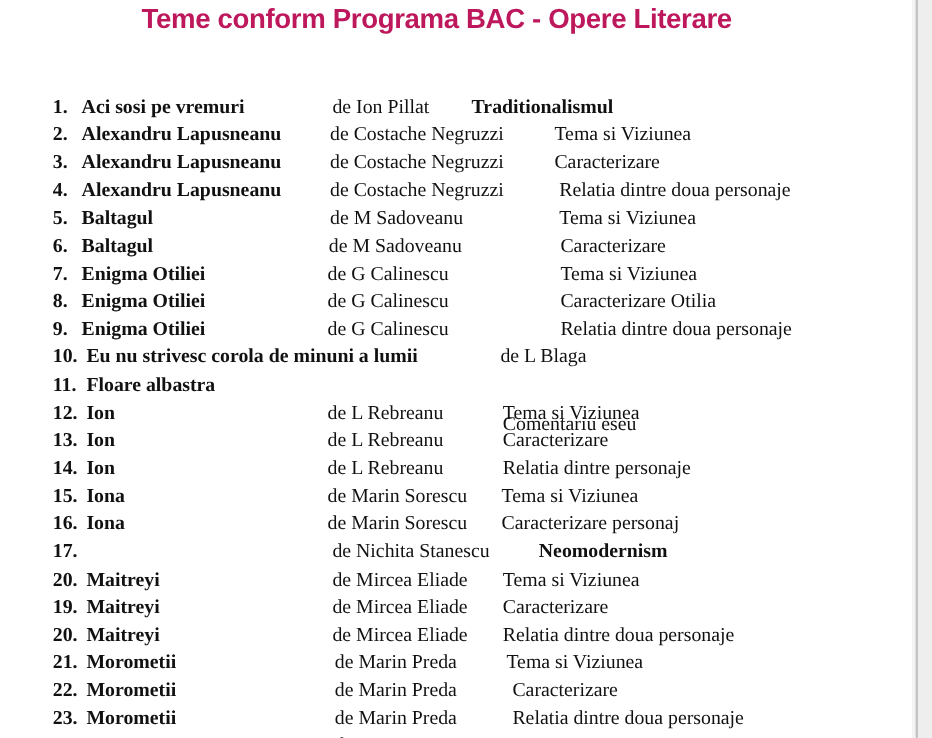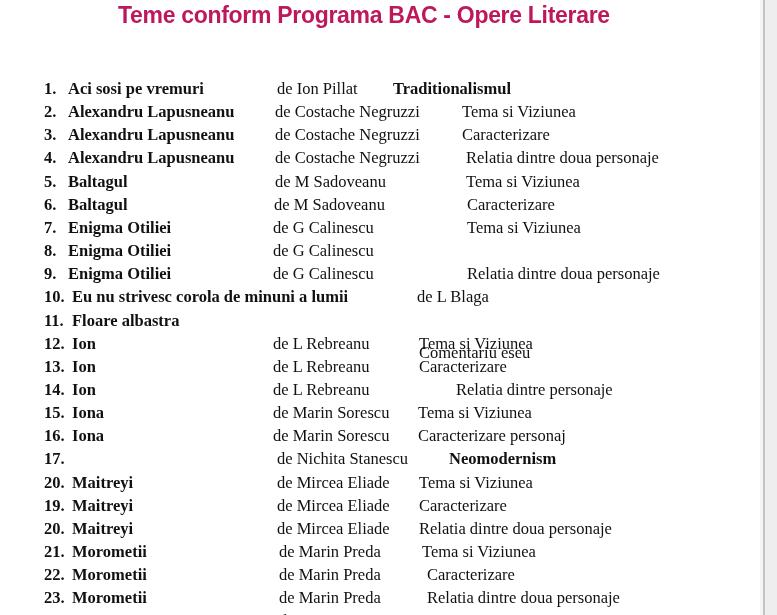--- a/index.html
+++ b/index.html
@@ -86,20 +86,21 @@
       <div class="row" style="top: 215.9px;">
         <span class="num" style="left: 44px;">7.</span>
         <span class="work" style="left: 68px;">Enigma Otiliei</span>
         <span class="author" style="left: 273px;">de G Calinescu</span>
         <span class="theme" style="left: 467px;">Tema si Viziunea</span>
       </div>
       <div class="row" style="top: 239.05px;">
         <span class="num" style="left: 44px;">8.</span>
         <span class="work" style="left: 68px;">Enigma Otiliei</span>
         <span class="author" style="left: 273px;">de G Calinescu</span>
+        <span class="theme" style="left: 467px;">Caracterizare Otilia</span>
       </div>
       <div class="row" style="top: 262.2px;">
         <span class="num" style="left: 44px;">9.</span>
         <span class="work" style="left: 68px;">Enigma Otiliei</span>
         <span class="author" style="left: 273px;">de G Calinescu</span>
         <span class="theme" style="left: 467px;">Relatia dintre doua personaje</span>
       </div>
       <div class="row" style="top: 285.35px;">
         <span class="num" style="left: 44px;">10.</span>
         <span class="work" style="left: 72px;">Eu nu strivesc corola de minuni a lumii</span>
@@ -119,21 +120,21 @@
       <div class="row" style="top: 354.8px;">
         <span class="num" style="left: 44px;">13.</span>
         <span class="work" style="left: 72px;">Ion</span>
         <span class="author" style="left: 273px;">de L Rebreanu</span>
         <span class="theme" style="left: 419px;">Caracterizare</span>
       </div>
       <div class="row" style="top: 377.95px;">
         <span class="num" style="left: 44px;">14.</span>
         <span class="work" style="left: 72px;">Ion</span>
         <span class="author" style="left: 273px;">de L Rebreanu</span>
-        <span class="theme" style="left: 419px; margin-left: 37px;">Relatia dintre personaje</span>
+        <span class="theme" style="left: 419px;">Relatia dintre personaje</span>
       </div>
       <div class="row" style="top: 401.1px;">
         <span class="num" style="left: 44px;">15.</span>
         <span class="work" style="left: 72px;">Iona</span>
         <span class="author" style="left: 273px;">de Marin Sorescu</span>
         <span class="theme" style="left: 418px;">Tema si Viziunea</span>
       </div>
       <div class="row" style="top: 424.25px; padding-left: 48px;">
         <span class="num" style="left: 44px;">16.</span>
         <span class="work" style="left: 72px;">Iona</span>

